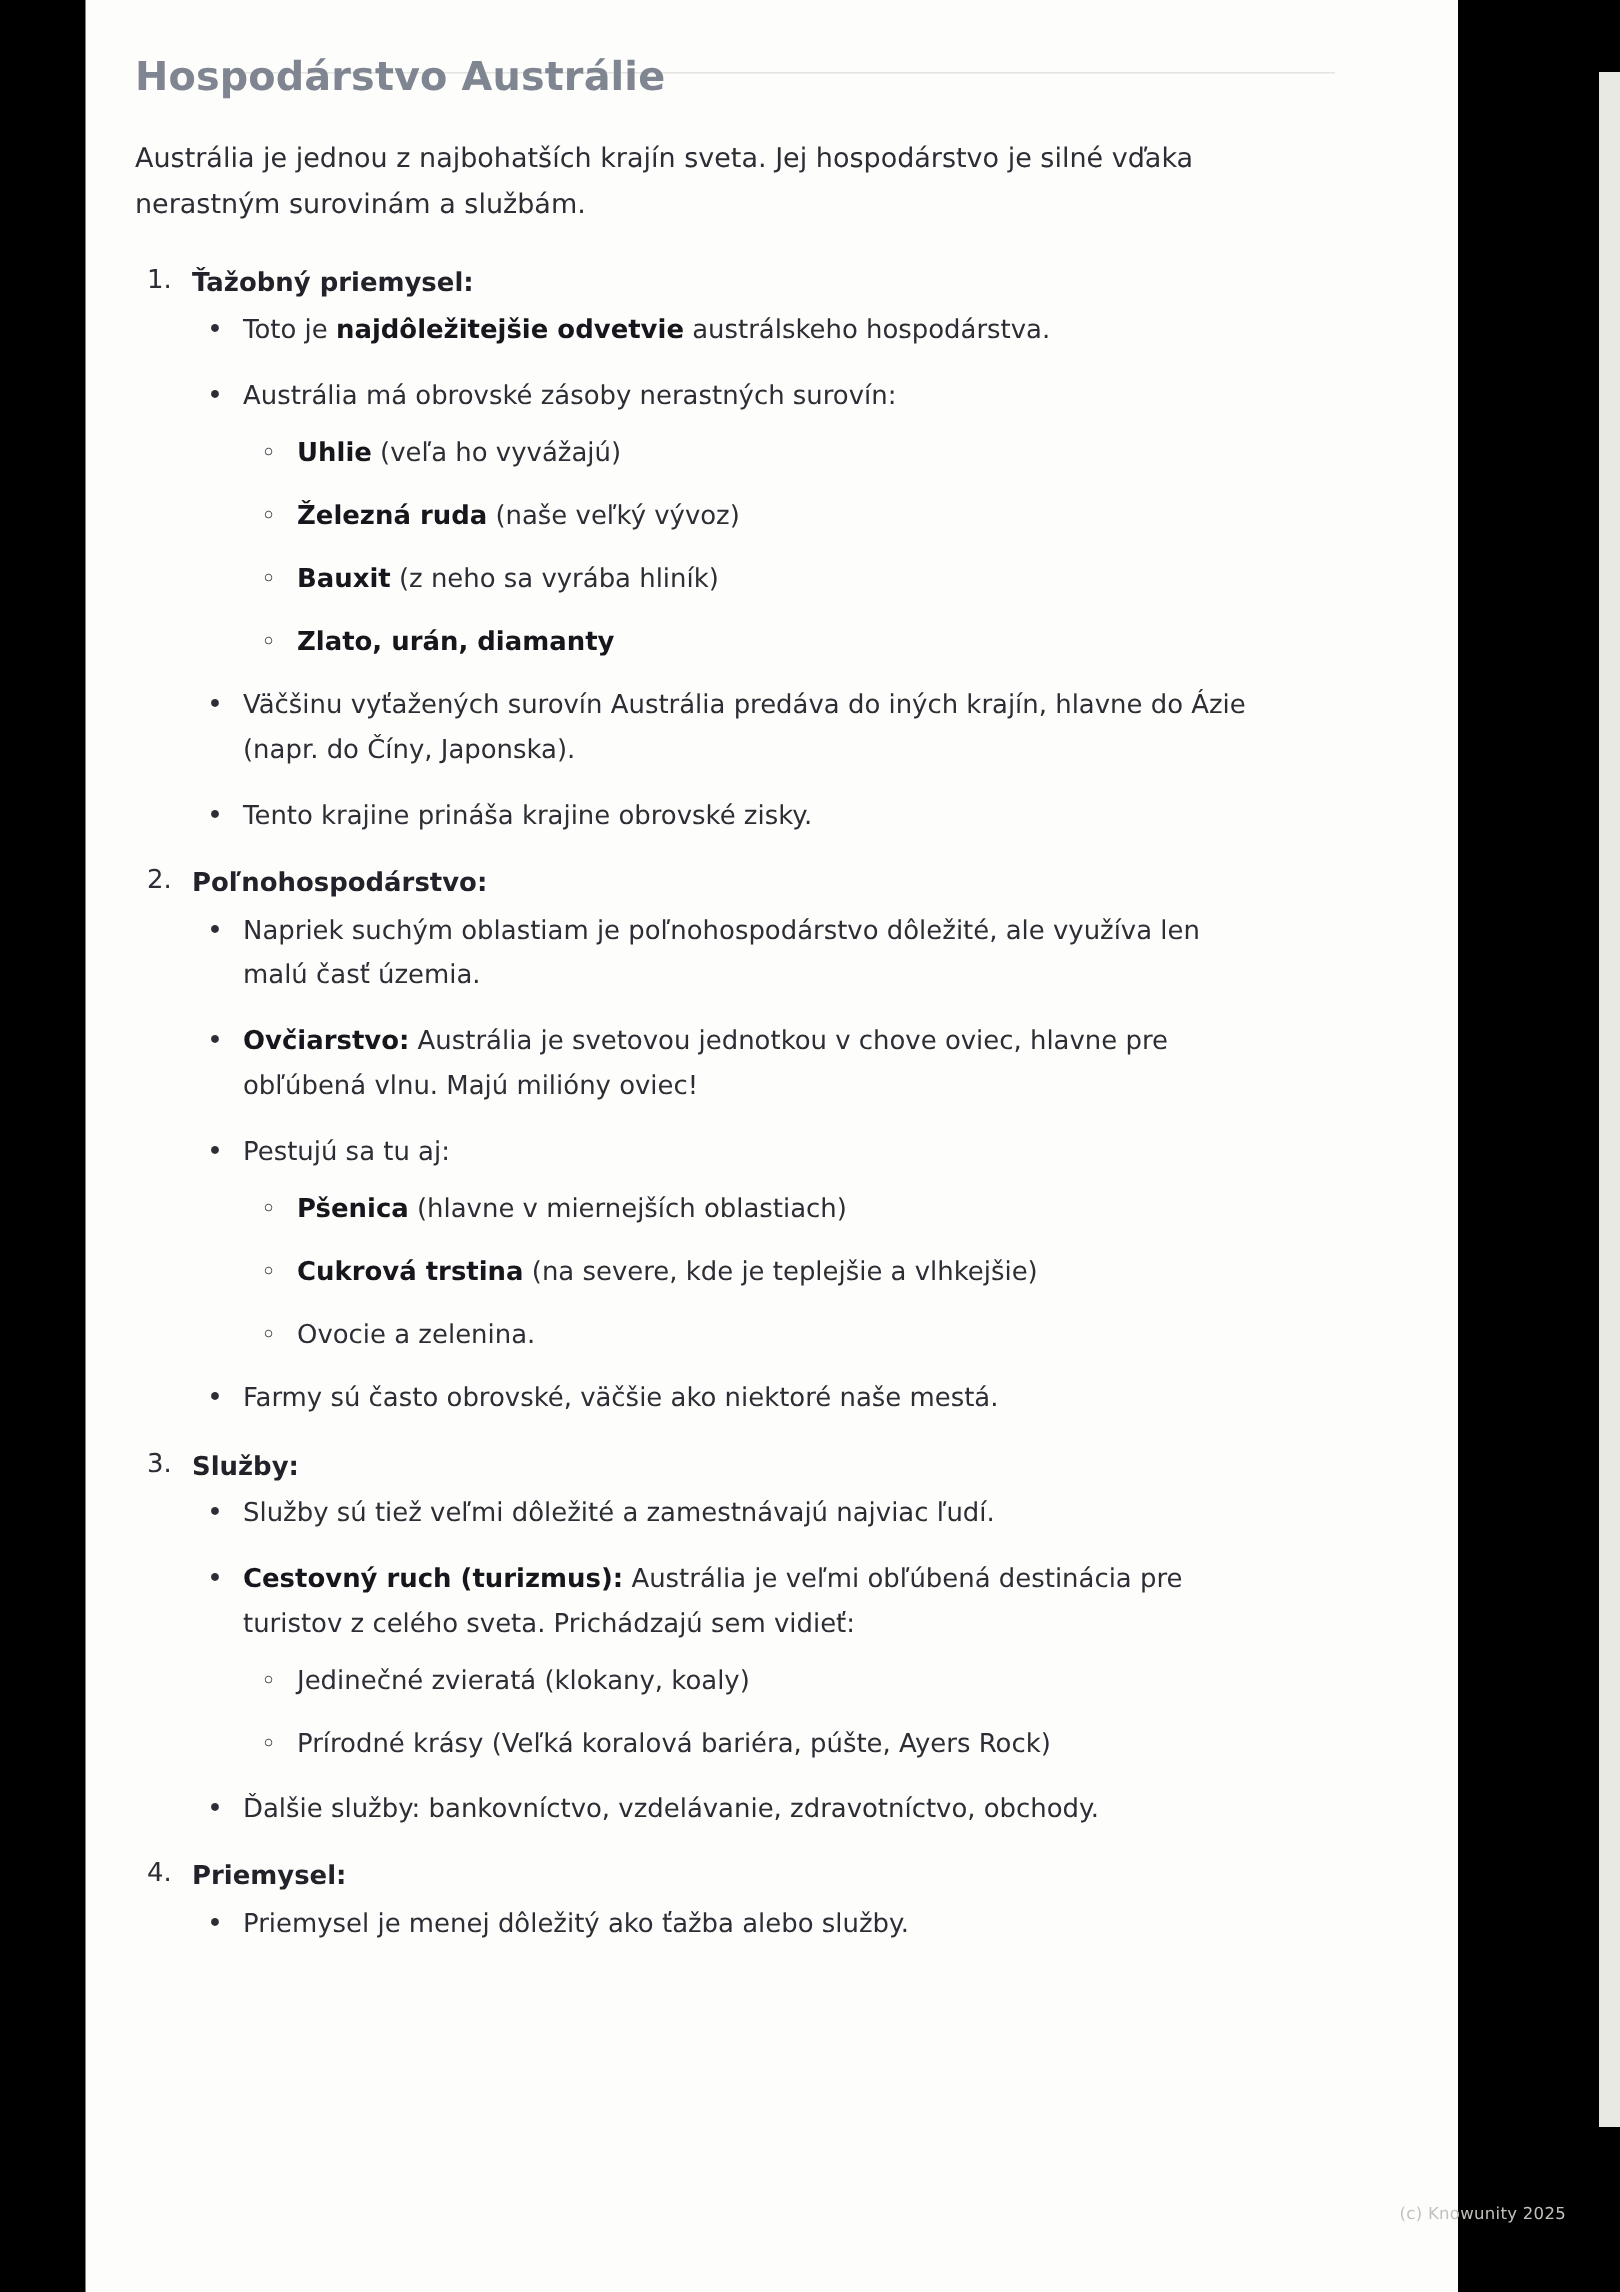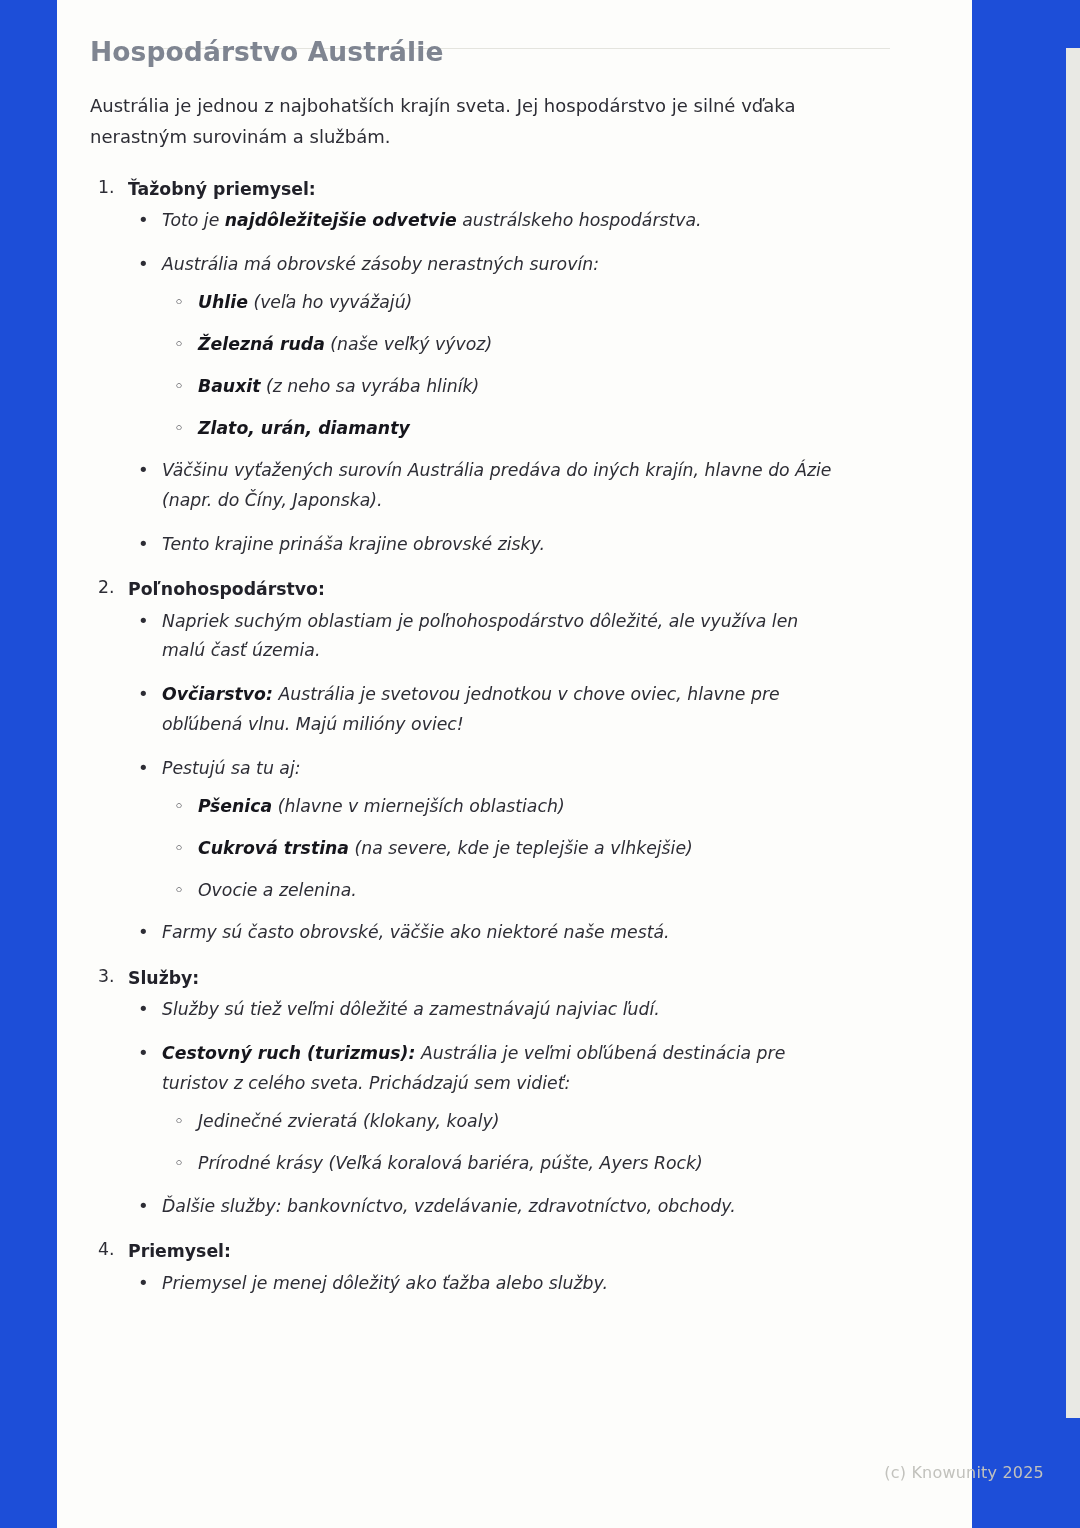--- a/index.html
+++ b/index.html
@@ -10,21 +10,21 @@
   body {
     width: 1080px;
     min-height: 1528px;
     font-family: "DejaVu Sans", sans-serif;
     color: #2a2a33;
   }
   .page {
     position: relative;
     width: 1080px;
     min-height: 1528px;
-    background: #1d4ed8;
+    background: #000000;
     box-sizing: border-box;
   }
   .sheet {
     position: absolute;
     left: 57px;
     top: 0;
     width: 915px;
     min-height: 1528px;
     background: #fdfdfb;
     box-sizing: border-box;
@@ -89,21 +89,20 @@
     font-size: 17.3px;
     font-weight: bold;
     color: #22222a;
     line-height: 1.45;
     margin: 0;
   }
   ul.lv1 {
     list-style: none;
     margin: 4px 0 0 0;
     padding: 0;
-    font-style: italic;
   }
   ul.lv1 > li {
     position: relative;
     padding-left: 34px;
     margin: 0 0 14px 0;
     font-size: 17.3px;
     line-height: 1.72;
     color: #2d2d35;
   }
   ul.lv1 > li::before {
@@ -133,21 +132,21 @@
     left: 12px;
     top: 0px;
     font-size: 17px;
     color: #2d2d35;
   }
   b { font-weight: bold; color: #16161c; }
   .watermark {
     position: absolute;
     right: 36px;
     bottom: 46px;
-    font-size: 16px;
+    font-size: 11px;
     color: #c2c2bd;
     letter-spacing: 0.2px;
   }
 </style>
 </head>
 <body>
 
 <div class="page">
   <div class="sheet">
     <div class="top-rule"></div>

